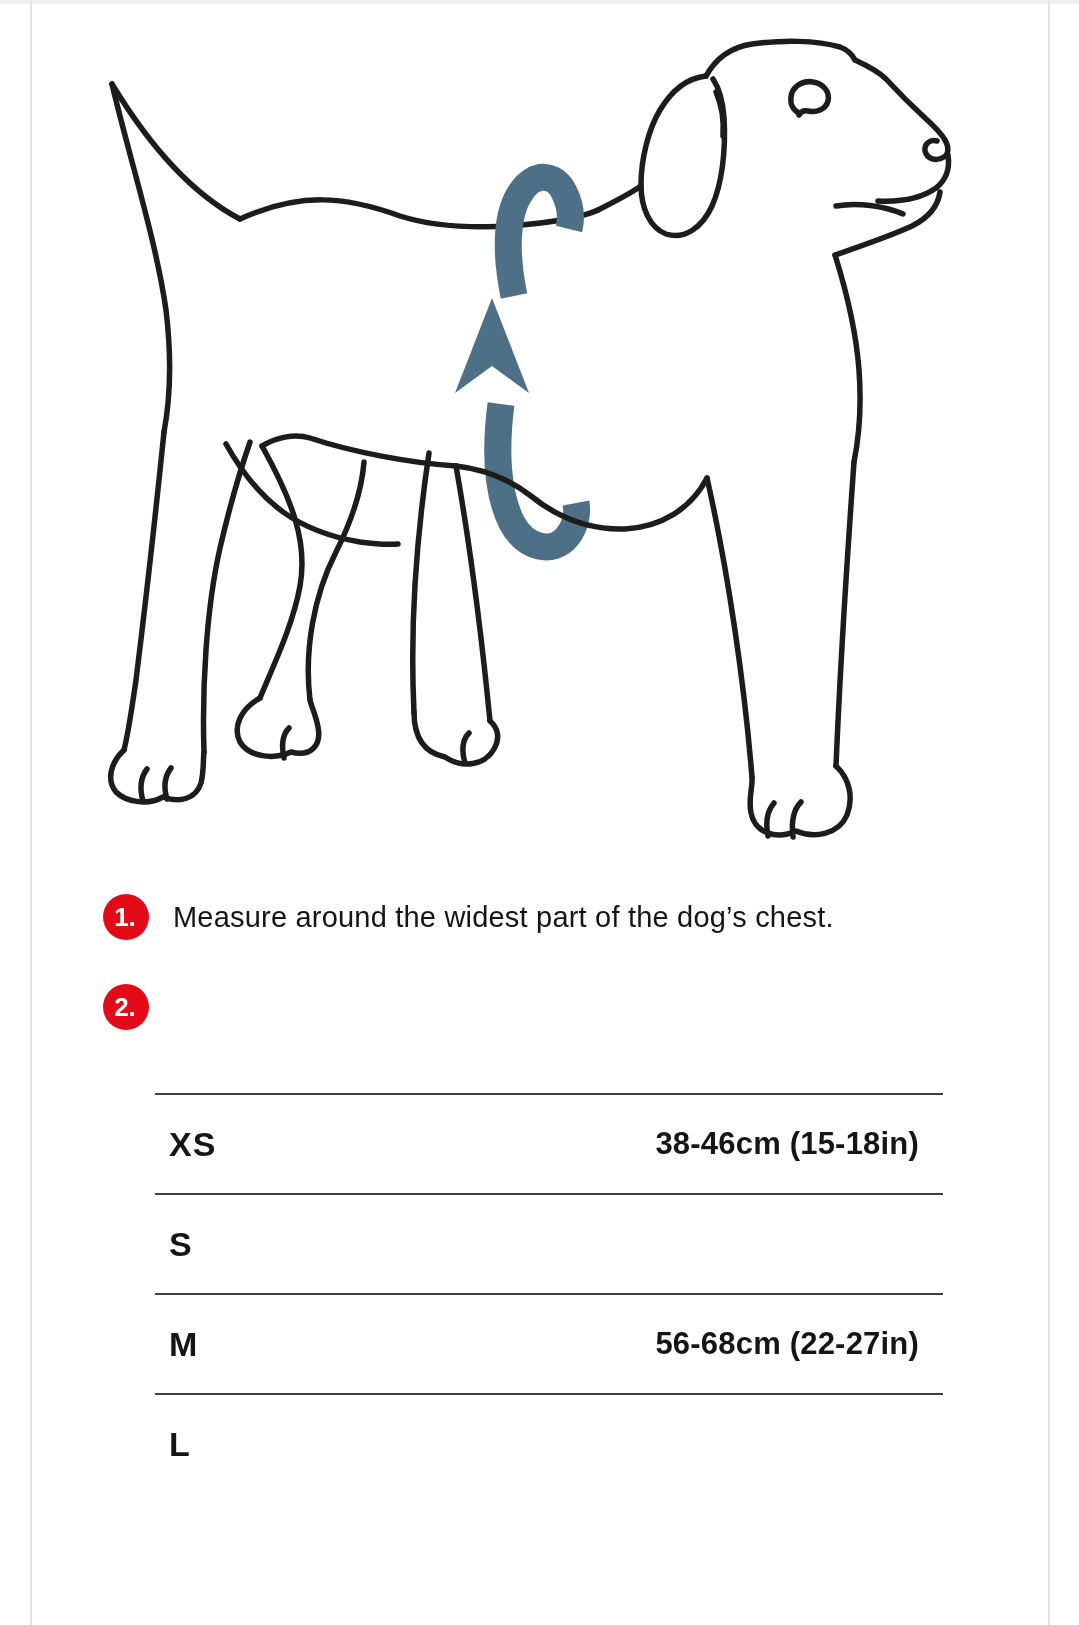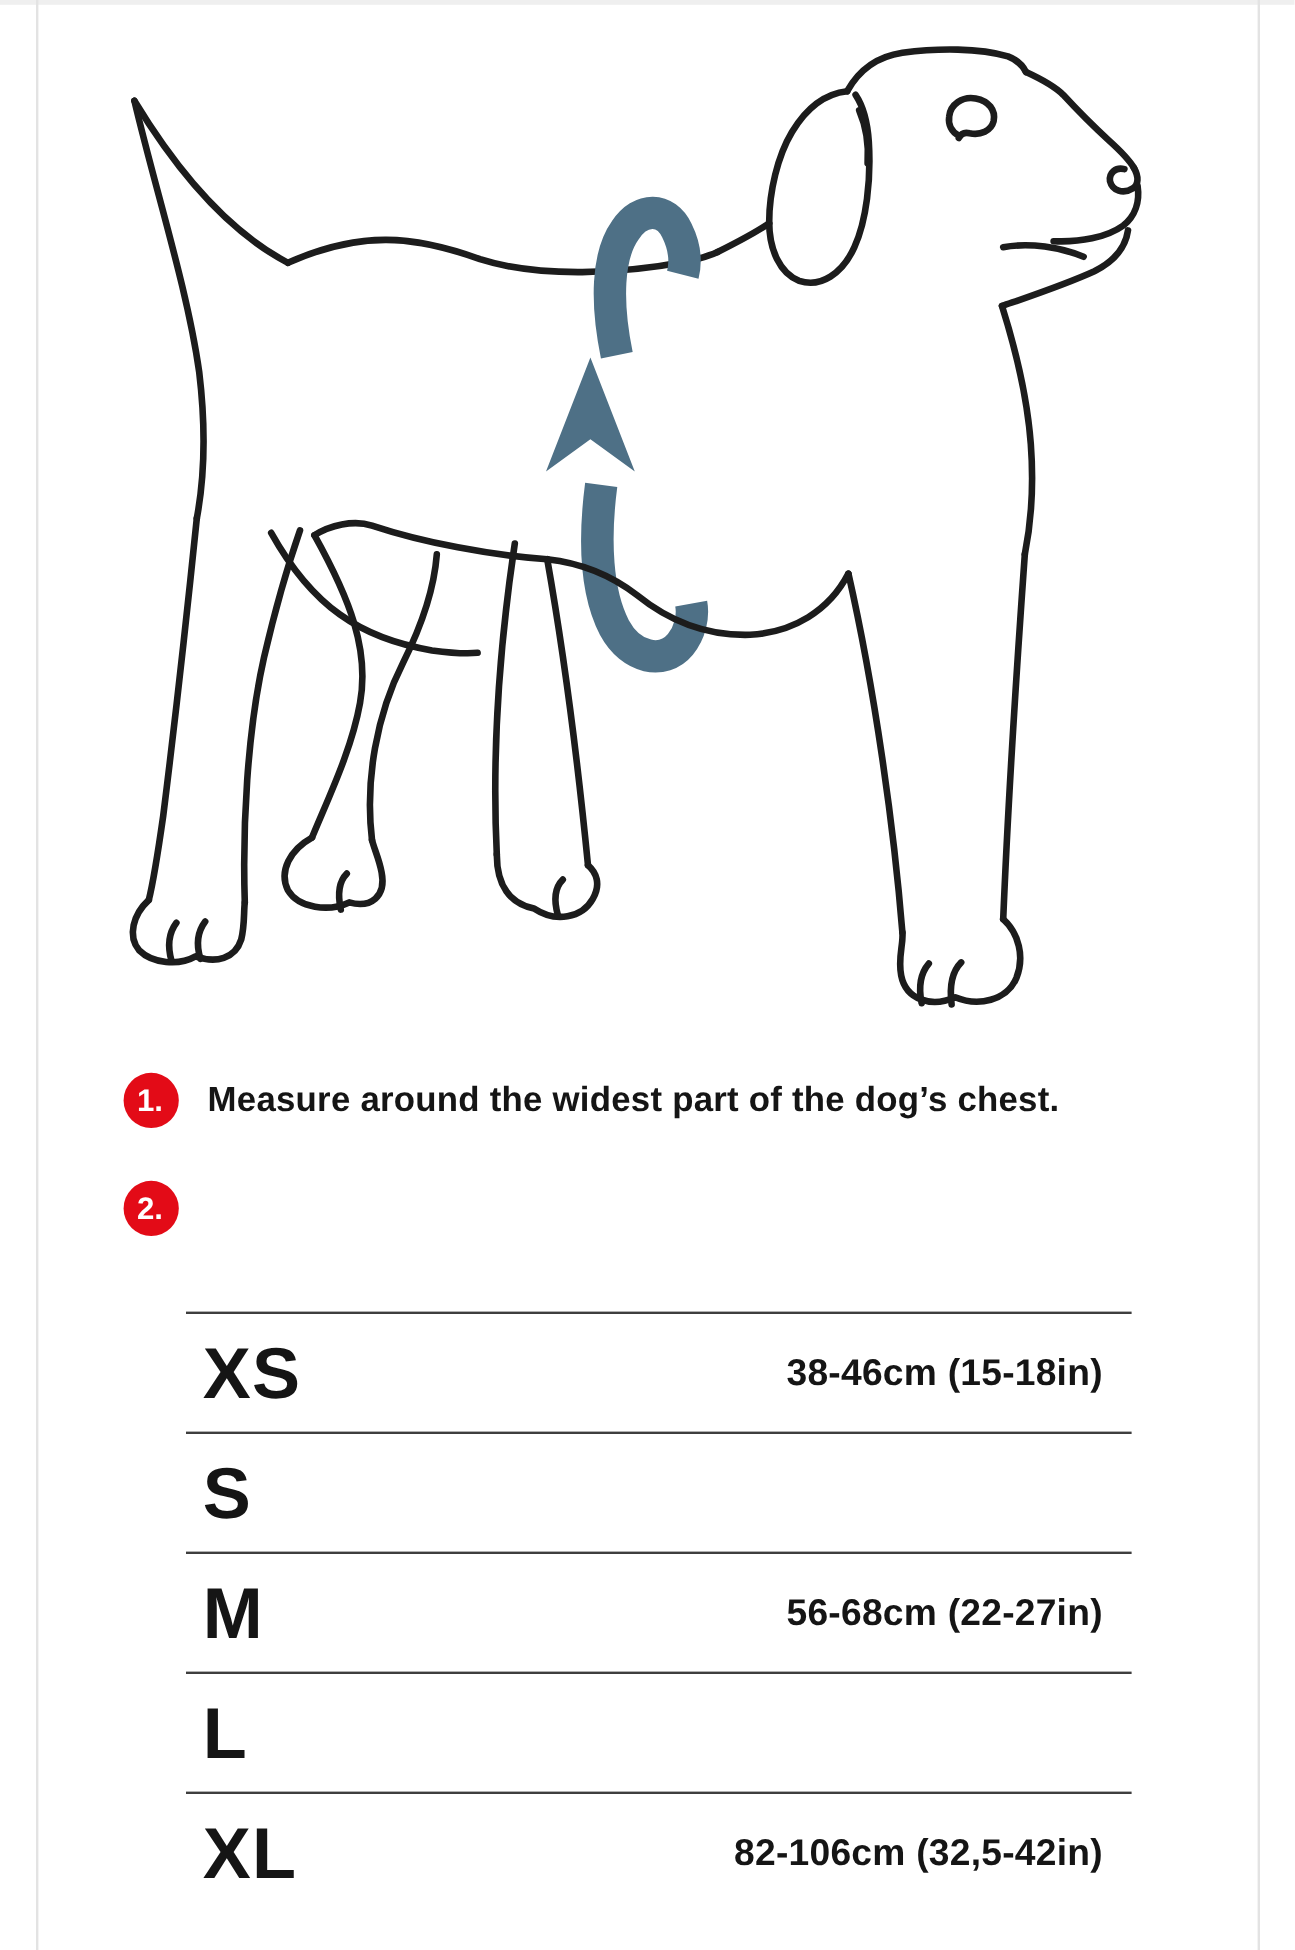--- a/index.html
+++ b/index.html
@@ -14,28 +14,28 @@
   .dog-svg{position:absolute;top:0;left:0;}
 
   .instruction{position:absolute;left:103px;display:flex;align-items:center;gap:24px;}
   .instruction.step-1{top:894px;}
   .instruction.step-2{top:984px;}
   .badge{
     width:46px;height:46px;border-radius:50%;background:var(--badge,#e30b17);
     color:#ffffff;display:flex;align-items:center;justify-content:center;
     font-size:26px;font-weight:800;flex:0 0 46px;padding-right:2px;box-sizing:border-box;
   }
-  .itext{font-size:29px;font-weight:700;letter-spacing:.2px;}
+  .itext{font-size:29px;font-weight:400;letter-spacing:.2px;}
 
   .size-table{position:absolute;left:155px;top:1093px;width:788px;}
   .trow{
     height:98px;border-top:2px solid var(--table_line,#3e3e3e);
     display:flex;align-items:center;justify-content:space-between;
   }
-  .trow .size{font-size:60px;font-weight:800;letter-spacing:1px;padding-left:14px;}
+  .trow .size{font-size:34px;font-weight:800;letter-spacing:1px;padding-left:14px;}
   .trow .range{font-size:31px;font-weight:800;letter-spacing:.2px;padding-right:24px;}
 </style>
 </head>
 <body>
 
 <div class="page">
   <div class="top-strip"></div>
   <div class="side-border left"></div>
   <div class="side-border right"></div>
 
@@ -121,18 +121,14 @@
     <div class="trow">
       <span class="size">S</span>
     </div>
     <div class="trow">
       <span class="size">M</span>
       <span class="range">56-68cm (22-27in)</span>
     </div>
     <div class="trow">
       <span class="size">L</span>
     </div>
-    <div class="trow">
-      <span class="size">XL</span>
-      <span class="range">82-106cm (32,5-42in)</span>
-    </div>
   </div>
 </div>
 
 </body></html>

